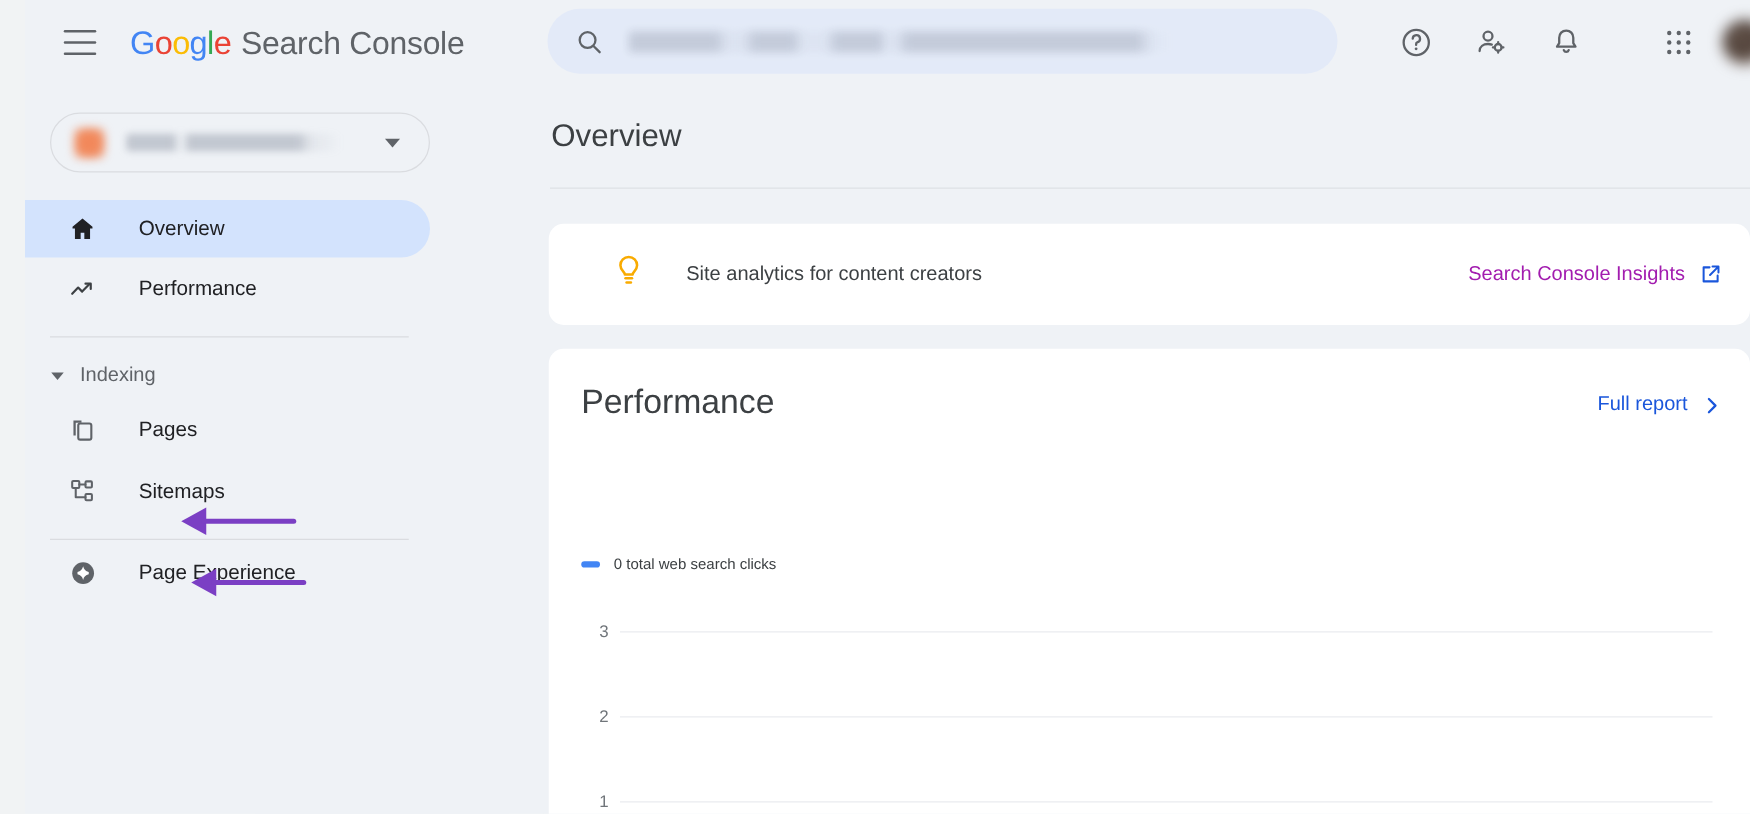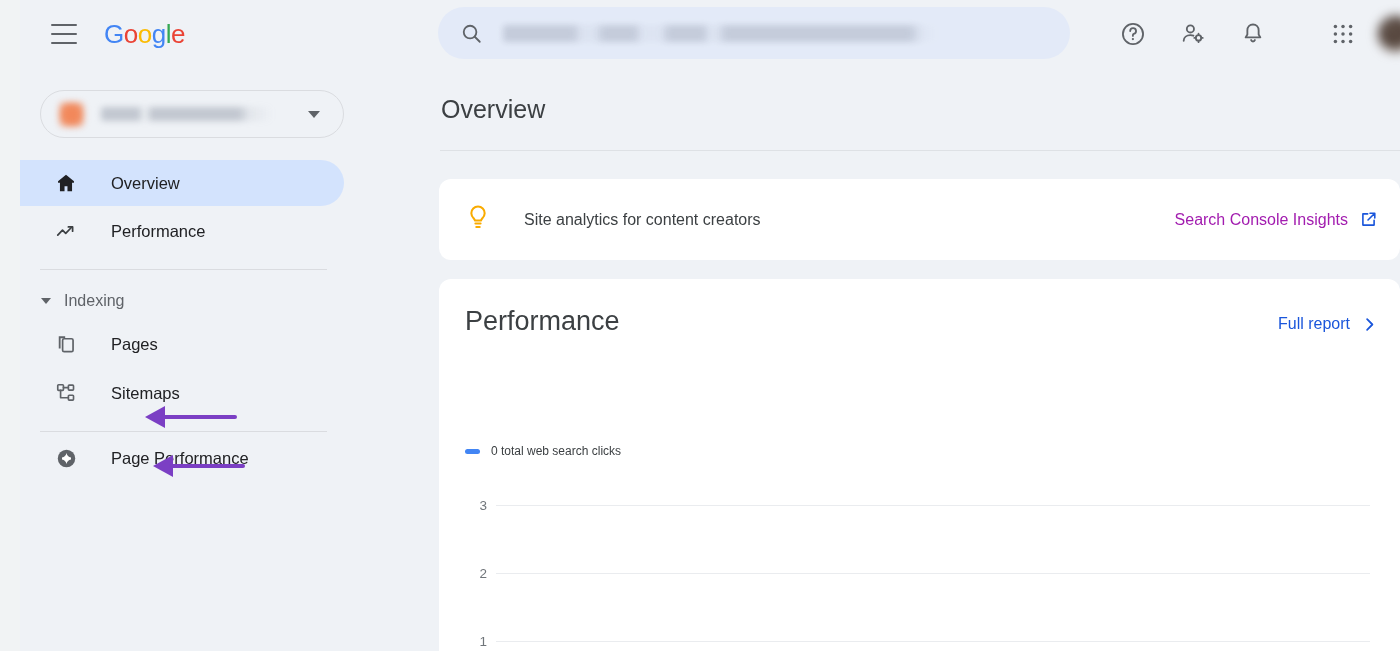--- a/index.html
+++ b/index.html
@@ -284,20 +284,21 @@
     position: absolute;
     background: #FFFFFF;
     border-radius: 12px;
   }
 
   #insights-card {
     left: 4px; top: 111px;
     width: 961px; height: 81px;
     display: flex;
     align-items: center;
+    padding-left: 25px;
   }
   .bulb { margin-left: 26px; flex: none; }
   .insights-text {
     margin-left: 33px;
     font-size: 16px;
     color: #3C4043;
   }
   .insights-link {
     position: absolute;
     right: 22px;
@@ -383,20 +384,21 @@
   <div class="topbar">
 
     <div class="hamburger">
       <i></i>
       <i></i>
       <i></i>
     </div>
 
     <div class="brand">
       <span class="gl"><span>G</span><span>o</span><span>o</span><span>g</span><span>l</span><span>e</span></span>
+      <span class="sc">Search Console</span>
     </div>
 
     <div class="searchwrap">
       <svg width="23" height="23" viewBox="0 0 24 24">
         <circle cx="10.5" cy="10.5" r="6.6" fill="none" stroke="#5F6368" stroke-width="1.9"></circle>
         <line x1="15.4" y1="15.4" x2="20.6" y2="20.6" stroke="#5F6368" stroke-width="1.9" stroke-linecap="round"></line>
       </svg>
       <div class="search-ghost"></div>
     </div>
 
@@ -514,21 +516,21 @@
       <div class="divider"></div>
 
 
       <div class="navitem nav-gap-12">
         <span class="ic">
           <svg width="23" height="23" viewBox="0 0 24 24">
             <circle cx="12" cy="12" r="9.1" fill="#5F6368"></circle>
             <path d="M12 6.3c.55 2.6 2.1 4.15 4.7 4.7 0 0 0 2.0 0 2.0-2.6.55-4.15 2.1-4.7 4.7-.55-2.6-2.1-4.15-4.7-4.7 0 0 0-2.0 0-2.0 2.6-.55 4.15-2.1 4.7-4.7z" fill="#FFFFFF"></path>
           </svg>
         </span>
-        <span class="lbl">Page Performance</span>
+        <span class="lbl">Page Experience</span>
       </div>
     </div>
 
     <div class="annot" id="annot-indexing">
       <span class="head"></span>
       <span class="shaft"></span>
     </div>
     <div class="annot" id="annot-pages">
       <span class="head"></span>
       <span class="shaft"></span>

